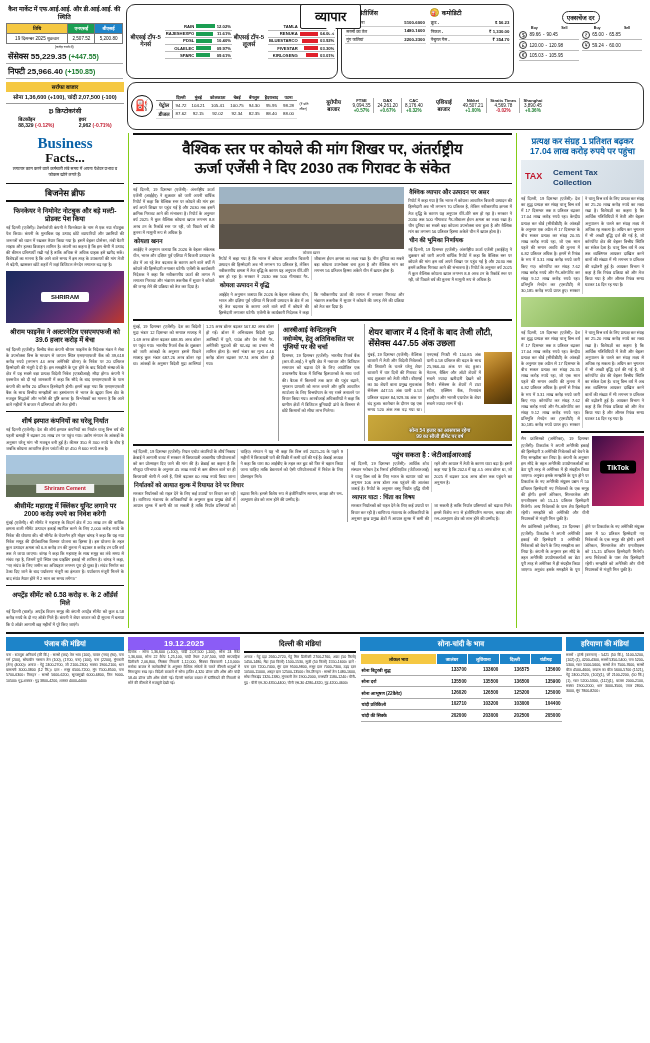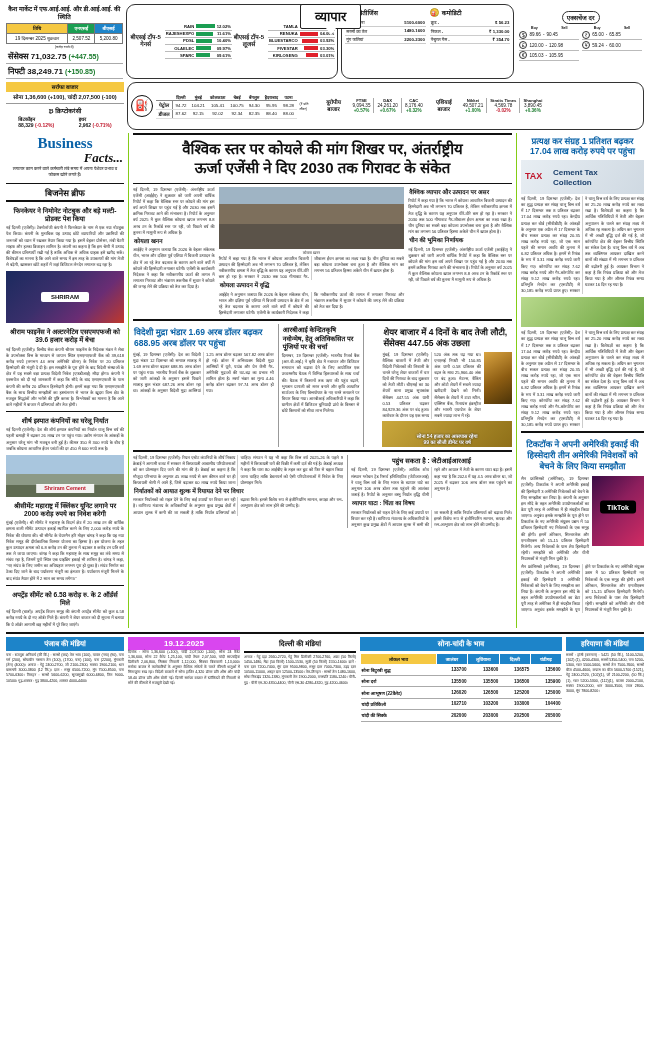--- a/index.html
+++ b/index.html
@@ -125,33 +125,33 @@
   .photo.shriram { background:linear-gradient(135deg,#1b2a5e,#3a2f6b 40%,#6a2d74 70%,#c0392b);}
   .photo.cement { background:linear-gradient(180deg,#a9c6de 0 45%,#8d9a86 45% 72%,#5f6b52 72%);}
   .photo.tax { background:linear-gradient(120deg,#e8eef3,#cfd9e2);}
   .photo.market { background:linear-gradient(150deg,#d9a441,#8c5c12 55%,#4a3308);}
   .photo.tiktok { background:linear-gradient(135deg,#3a0d45,#8e1f5d 45%,#d12b63);}
   .photo.money { background:linear-gradient(135deg,#caa83c,#8e6f18);}
   .photo.india { background:linear-gradient(135deg,#b8d98c,#6aa23c);}
 
   .bfacts { text-align:center; padding:3px 1px 2px; }
   .bfacts .b1 { font-size:15px; font-weight:bold; color:#0b63a8; font-family:"Liberation Serif",serif; line-height:1;}
-  .bfacts .b2 { font-size:13px; font-style:italic; font-weight:bold; font-family:"Liberation Serif",serif; line-height:1;text-align:right;}
+  .bfacts .b2 { font-size:13px; font-weight:bold; font-family:"Liberation Serif",serif; line-height:1;}
   .bfacts .b3 { font-size:4.3px; line-height:1.4; padding:2px 2px 0; text-align:center;}
   .sect-hd { font-size:8.5px; font-weight:bold; text-align:center; padding:3px 0 2px;
      border-top:1px solid #111; border-bottom:2px solid #111; margin:3px 0;}
 
   .tbl-hd { background:#1d84c9; color:#fff; font-size:7px; font-weight:bold; text-align:center; padding:2.5px 0; margin-bottom:2px;}
   .gold-tbl { width:100%; border-collapse:collapse; font-size:4.6px;}
   .gold-tbl th { background:#1d84c9; color:#fff; padding:2px 1px; font-size:4.6px; border:.5px solid #fff;}
   .gold-tbl th.first { background:#f5c842; color:#111;}
   .gold-tbl td { border-bottom:.5px solid #aaa; padding:2.2px 1px; text-align:right; font-weight:bold;}
   .gold-tbl td.nm { text-align:left; font-weight:bold;}
   .mandi-txt { font-size:3.6px; line-height:1.45; text-align:justify;}
-  .date-hd { background:#d946ef; color:#fff; font-size:8px; font-weight:bold; text-align:center; padding:2px 11px;}
+  .date-hd { background:#8b5cf6; color:#fff; font-size:8px; font-weight:bold; text-align:center; padding:2px 11px;}
 
   .imgcap { font-size:3.6px; text-align:center; padding:1px 0;}
   .hr { border-top:1px solid #111; margin:3px 0;}
   .hr2 { border-top:2px solid #111; margin:3px 0;}
 </style>
 </head>
 <body>
 
 <div class="page">
 
@@ -171,26 +171,26 @@
         <tr>
           <td>19 दिसम्बर 2025 शुक्रवार</td>
           <td>2,507.52</td>
           <td>5,200.80</td>
         </tr>
       </tbody>
         </table>
       <div style="font-size:3.4px;text-align:center;">(करोड़ रुपये में)</div>
       <div class="idxline">
         <span>सेंसेक्स</span>
-        <span>71,032.75</span>
+        <span>55,229.35</span>
         <span class="up">(+447.55)</span>
       </div>
       <div class="idxline">
         <span>निफ्टी</span>
-        <span>38,249.71</span>
+        <span>25,966.40</span>
         <span class="up">(+150.85)</span>
       </div>
     </div>
 
     <div class="tk gl-box">
       <div class="gl-half">
         <div class="gl-lab">बीएसई टॉप-5 गेनर्स</div>
         <table class="gl-tbl">
           <tbody id="gainers-body">
               <tr>
@@ -516,28 +516,27 @@
           <div class="body-txt">रिपोर्ट में कहा गया है कि भारत में कोयला आधारित बिजली उत्पादन की हिस्सेदारी अब भी लगभग 70 प्रतिशत है, लेकिन नवीकरणीय क्षमता में तेज वृद्धि के कारण यह अनुपात धीरे-धीरे कम हो रहा है। सरकार ने 2030 तक 500 गीगावाट गैर-जीवाश्म ईंधन क्षमता का लक्ष्य रखा है। चीन दुनिया का सबसे बड़ा कोयला उपभोक्ता बना हुआ है और वैश्विक मांग का लगभग 56 प्रतिशत हिस्सा अकेले चीन में खपत होता है।</div>
           <div class="hl3" style="text-align:left;font-size:6px;">चीन की भूमिका निर्णायक</div>
           <div class="body-txt">नई दिल्ली, 19 दिसम्बर (एजेंसी): अंतर्राष्ट्रीय ऊर्जा एजेंसी (आईईए) ने शुक्रवार को जारी अपनी वार्षिक रिपोर्ट में कहा कि वैश्विक स्तर पर कोयले की मांग इस वर्ष अपने शिखर पर पहुंच गई है और 2030 तक इसमें क्रमिक गिरावट आने की संभावना है। रिपोर्ट के अनुसार वर्ष 2025 में कुल वैश्विक कोयला खपत लगभग 8.8 अरब टन के रिकॉर्ड स्तर पर रही, जो पिछले वर्ष की तुलना में मामूली रूप से अधिक है।</div>
         </div>
       </div>
 
       <div class="hr2"></div>
 
       <div style="display:flex;gap:4px;">
         <div style="width:38%;">
-          <div class="hl2 blue" style="text-align:left;">विदेशी मुद्रा भंडार 1.69 अरब डॉलर बढ़कर 688.95 अरब डॉलर पर पहुंचा</div>
           <div class="body-txt cols2">मुंबई, 19 दिसम्बर (एजेंसी): देश का विदेशी मुद्रा भंडार 12 दिसम्बर को समाप्त सप्ताह में 1.69 अरब डॉलर बढ़कर 688.95 अरब डॉलर पर पहुंच गया। भारतीय रिजर्व बैंक के शुक्रवार को जारी आंकड़ों के अनुसार इससे पिछले सप्ताह कुल भंडार 687.26 अरब डॉलर रहा था। आंकड़ों के अनुसार विदेशी मुद्रा आस्तियां 1.25 अरब डॉलर बढ़कर 567.82 अरब डॉलर हो गईं। डॉलर में अभिव्यक्त विदेशी मुद्रा आस्तियों में यूरो, पाउंड और येन जैसी गैर-अमेरिकी मुद्राओं की घट-बढ़ का प्रभाव भी शामिल होता है। स्वर्ण भंडार का मूल्य 4.46 करोड़ डॉलर बढ़कर 97.74 अरब डॉलर हो गया।</div>
         </div>
         <div style="width:22%;border-left:.5px solid #999;padding-left:3px;">
           <div class="hl3" style="text-align:left;">आरबीआई केन्द्रितकृषि नवोन्मेष, हेतु अतिविकसित पर पूंजियों पर की चर्चा</div>
           <div class="body-txt">दिसम्बर, 19 दिसम्बर (एजेंसी): भारतीय रिजर्व बैंक (आर.बी.आई.) ने कृषि क्षेत्र में नवाचार और डिजिटल समाधान को बढ़ावा देने के लिए आयोजित एक उच्चस्तरीय बैठक में विभिन्न हितधारकों के साथ चर्चा की। बैठक में किसानों तक ऋण की पहुंच बढ़ाने, भुगतान प्रणाली को सरल बनाने और कृषि आधारित स्टार्टअप के लिए वित्तपोषण के नए रास्ते तलाशने पर विचार किया गया। आरबीआई अधिकारियों ने कहा कि ग्रामीण क्षेत्रों में डिजिटल बुनियादी ढांचे के विस्तार से छोटे किसानों को सीधा लाभ मिलेगा।</div>
         </div>
-        <div style="width:40%;border-left:.5px solid #999;padding-left:18px;">
+        <div style="width:40%;border-left:.5px solid #999;padding-left:3px;">
           <div class="hl2" style="text-align:left;">
             <span>शेयर बाजार में 4 दिनों के बाद</span>
             <span class="blue">तेजी लौटी,</span>
             <span>सेंसेक्स 447.55 अंक उछला</span>
           </div>
           <div style="display:flex;gap:3px;">
             <div class="body-txt cols2" style="flex:1;">मुंबई, 19 दिसम्बर (एजेंसी): वैश्विक बाजारों में तेजी और विदेशी निवेशकों की लिवाली के चलते घरेलू शेयर बाजारों में चार दिनों की गिरावट के बाद शुक्रवार को तेजी लौटी। बीएसई का 30 शेयरों वाला प्रमुख सूचकांक सेंसेक्स 447.55 अंक यानी 0.53 प्रतिशत चढ़कर 84,929.36 अंक पर बंद हुआ। कारोबार के दौरान यह एक समय 520 अंक तक चढ़ गया था। एनएसई निफ्टी भी 150.85 अंक यानी 0.58 प्रतिशत की बढ़त के साथ 25,966.40 अंक पर बंद हुआ। मेटल्स, बैंकिंग और ऑटो शेयरों में सबसे ज्यादा खरीदारी देखने को मिली। सेंसेक्स के शेयरों में टाटा स्टील, एक्सिस बैंक, रिलायंस इंडस्ट्रीज और भारती एयरटेल के शेयर सबसे ज्यादा लाभ में रहे।</div>
             <div class="photo market" style="width:28px;height:52px;flex:none;"></div>
           </div>
           <div class="photo money" style="height:26px;position:relative;margin-top:2px;">
@@ -574,21 +573,20 @@
         <div style="position:absolute;left:4px;top:11px;color:#c0172b;font-size:9px;font-weight:bold;">TAX</div>
         <div style="position:absolute;left:32px;top:8px;color:#1a3f6b;font-size:8px;font-weight:bold;">Cement Tax</div>
         <div style="position:absolute;left:32px;top:18px;color:#1a3f6b;font-size:8px;font-weight:bold;">Collection</div>
       </div>
       <div class="body-txt cols2" style="margin-top:2px;">नई दिल्ली, 19 दिसम्बर (एजेंसी): देश का शुद्ध प्रत्यक्ष कर संग्रह चालू वित्त वर्ष में 17 दिसम्बर तक 8 प्रतिशत बढ़कर 17.04 लाख करोड़ रुपये रहा। केन्द्रीय प्रत्यक्ष कर बोर्ड (सीबीडीटी) के आंकड़ों के अनुसार एक अप्रैल से 17 दिसम्बर के बीच सकल प्रत्यक्ष कर संग्रह 20.35 लाख करोड़ रुपये रहा, जो एक साल पहले की समान अवधि की तुलना में 6.82 प्रतिशत अधिक है। इसमें से रिफंड के रूप में 3.31 लाख करोड़ रुपये जारी किए गए। कॉरपोरेट कर संग्रह 7.62 लाख करोड़ रुपये और गैर-कॉरपोरेट कर संग्रह 9.12 लाख करोड़ रुपये रहा। प्रतिभूति लेनदेन कर (एसटीटी) से 30,185 करोड़ रुपये प्राप्त हुए। सरकार ने चालू वित्त वर्ष के लिए प्रत्यक्ष कर संग्रह का 25.20 लाख करोड़ रुपये का लक्ष्य रखा है। विशेषज्ञों का कहना है कि आर्थिक गतिविधियों में तेजी और बेहतर अनुपालन के चलते कर संग्रह लक्ष्य से अधिक रह सकता है। अग्रिम कर भुगतान में भी अच्छी वृद्धि दर्ज की गई है, जो कॉरपोरेट क्षेत्र की बेहतर वित्तीय स्थिति का संकेत देता है। चालू वित्त वर्ष में अब तक व्यक्तिगत आयकर दाखिल करने वालों की संख्या में भी लगभग 9 प्रतिशत की बढ़ोतरी हुई है। आयकर विभाग ने कहा है कि रिफंड प्रक्रिया को और तेज किया गया है और औसत रिफंड समय घटकर 16 दिन रह गया है।</div>
 
       <div class="photo india" style="height:30px;margin:3px 0;"></div>
       <div class="body-txt cols2">नई दिल्ली, 19 दिसम्बर (एजेंसी): देश का शुद्ध प्रत्यक्ष कर संग्रह चालू वित्त वर्ष में 17 दिसम्बर तक 8 प्रतिशत बढ़कर 17.04 लाख करोड़ रुपये रहा। केन्द्रीय प्रत्यक्ष कर बोर्ड (सीबीडीटी) के आंकड़ों के अनुसार एक अप्रैल से 17 दिसम्बर के बीच सकल प्रत्यक्ष कर संग्रह 20.35 लाख करोड़ रुपये रहा, जो एक साल पहले की समान अवधि की तुलना में 6.82 प्रतिशत अधिक है। इसमें से रिफंड के रूप में 3.31 लाख करोड़ रुपये जारी किए गए। कॉरपोरेट कर संग्रह 7.62 लाख करोड़ रुपये और गैर-कॉरपोरेट कर संग्रह 9.12 लाख करोड़ रुपये रहा। प्रतिभूति लेनदेन कर (एसटीटी) से 30,185 करोड़ रुपये प्राप्त हुए। सरकार ने चालू वित्त वर्ष के लिए प्रत्यक्ष कर संग्रह का 25.20 लाख करोड़ रुपये का लक्ष्य रखा है। विशेषज्ञों का कहना है कि आर्थिक गतिविधियों में तेजी और बेहतर अनुपालन के चलते कर संग्रह लक्ष्य से अधिक रह सकता है। अग्रिम कर भुगतान में भी अच्छी वृद्धि दर्ज की गई है, जो कॉरपोरेट क्षेत्र की बेहतर वित्तीय स्थिति का संकेत देता है। चालू वित्त वर्ष में अब तक व्यक्तिगत आयकर दाखिल करने वालों की संख्या में भी लगभग 9 प्रतिशत की बढ़ोतरी हुई है। आयकर विभाग ने कहा है कि रिफंड प्रक्रिया को और तेज किया गया है और औसत रिफंड समय घटकर 16 दिन रह गया है।</div>
 
       <div class="hr2"></div>
-      <div class="hl2 blue">टिकटॉक ने अपनी अमेरिकी इकाई की हिस्सेदारी तीन अमेरिकी निवेशकों को बेचने के लिए किया समझौता</div>
       <div style="display:flex;gap:3px;margin-top:2px;">
         <div class="body-txt" style="flex:1;">सैन फ्रांसिस्को (अमेरिका), 19 दिसम्बर (एजेंसी): टिकटॉक ने अपनी अमेरिकी इकाई की हिस्सेदारी 3 अमेरिकी निवेशकों को बेचने के लिए समझौता कर लिया है। कंपनी के अनुसार इस सौदे के तहत अमेरिकी उपयोगकर्ताओं का डेटा पूरी तरह से अमेरिका में ही संग्रहीत किया जाएगा। अनुबंध इसके समझौते के पूरा होने पर टिकटॉक के नए अमेरिकी संयुक्त उद्यम में 50 प्रतिशत हिस्सेदारी नए निवेशकों के एक समूह की होगी। इसमें ओरेकल, सिल्वरलेक और एमजीएक्स को 15-15 प्रतिशत हिस्सेदारी मिलेगी। अन्य निवेशकों के पास शेष हिस्सेदारी रहेगी। समझौते को अमेरिकी और चीनी नियामकों से मंजूरी मिल चुकी है।</div>
         <div class="photo tiktok" style="width:52px;height:70px;flex:none;position:relative;">
           <div style="position:absolute;left:50%;top:44%;transform:translate(-50%,-50%);background:#000;color:#fff;font-size:7px;font-weight:bold;padding:3px 7px;border-radius:3px;">TikTok</div>
         </div>
       </div>
       <div class="body-txt cols2" style="margin-top:2px;">सैन फ्रांसिस्को (अमेरिका), 19 दिसम्बर (एजेंसी): टिकटॉक ने अपनी अमेरिकी इकाई की हिस्सेदारी 3 अमेरिकी निवेशकों को बेचने के लिए समझौता कर लिया है। कंपनी के अनुसार इस सौदे के तहत अमेरिकी उपयोगकर्ताओं का डेटा पूरी तरह से अमेरिका में ही संग्रहीत किया जाएगा। अनुबंध इसके समझौते के पूरा होने पर टिकटॉक के नए अमेरिकी संयुक्त उद्यम में 50 प्रतिशत हिस्सेदारी नए निवेशकों के एक समूह की होगी। इसमें ओरेकल, सिल्वरलेक और एमजीएक्स को 15-15 प्रतिशत हिस्सेदारी मिलेगी। अन्य निवेशकों के पास शेष हिस्सेदारी रहेगी। समझौते को अमेरिकी और चीनी नियामकों से मंजूरी मिल चुकी है।</div>
     </div>
   </div>
 

